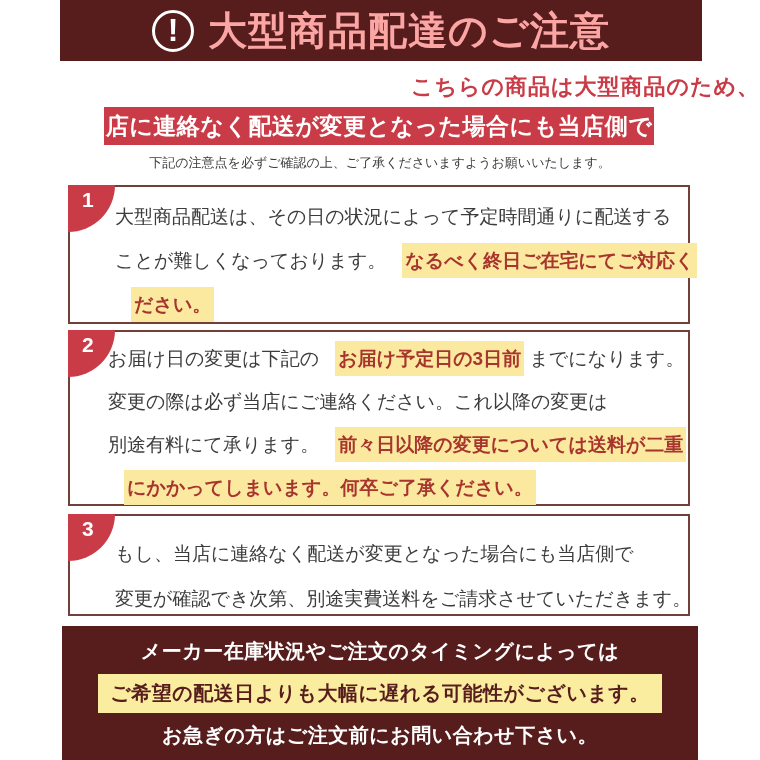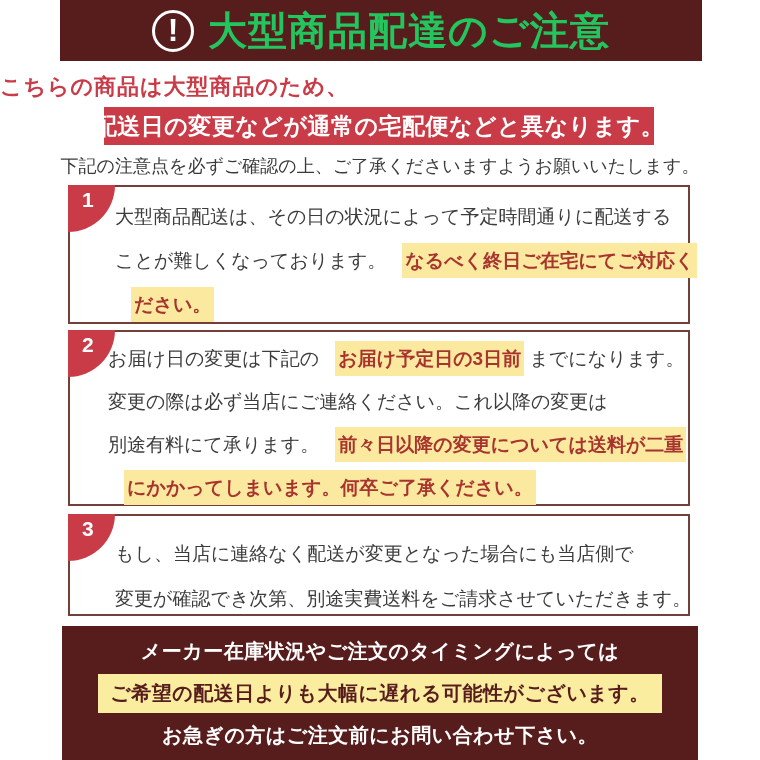--- a/index.html
+++ b/index.html
@@ -12,36 +12,36 @@
     position:absolute;left:60px;top:0;width:642px;height:61px;
     background:#571d1d;display:flex;align-items:center;justify-content:center;gap:14px;
   }
   .excl-icon{
     width:42px;height:42px;border:3px solid #ffffff;border-radius:50%;
     color:#ffffff;font-weight:bold;font-size:32px;line-height:1;
     display:flex;align-items:center;justify-content:center;box-sizing:border-box;
     padding-bottom:2px;
   }
   .header-title{
-    color:#22c55e;font-size:39px;font-weight:bold;letter-spacing:1px;white-space:nowrap;
+    color:#fca5a5;font-size:39px;font-weight:bold;letter-spacing:1px;white-space:nowrap;
   }
   
   .intro-lead{
-    position:absolute;left:0;top:72px;width:100%;text-align:left;
+    position:absolute;left:0;top:72px;width:100%;text-align:right;
     color:#c93c47;font-size:22px;font-weight:bold;letter-spacing:1px;
   }
   .intro-banner{
     position:absolute;left:104px;top:107px;width:550px;height:38px;
     background:#c93c47;color:#ffffff;font-size:23px;font-weight:bold;
     display:flex;align-items:center;justify-content:center;white-space:nowrap;
     letter-spacing:0.5px;
   }
   .intro-note{
     position:absolute;left:0;top:154px;width:100%;text-align:center;
-    color:#3a3a3a;font-size:18px;letter-spacing:0px;white-space:nowrap;
+    color:#3a3a3a;font-size:13px;letter-spacing:0px;white-space:nowrap;
   }
   
   .notice-box{
     position:absolute;left:68px;width:622px;box-sizing:border-box;
     border:2px solid #724039;background:#ffffff;
   }
   .sec-1{top:185px;height:139px;}
   .sec-2{top:330px;height:176px;}
   .sec-3{top:514px;height:102px;}
   .num-badge{
@@ -79,21 +79,21 @@
 
 <div class="page">
 
   <div class="header-band">
     <span class="excl-icon">!</span>
     <span class="header-title">大型商品配達のご注意</span>
   </div>
 
   <div class="intro-lead">こちらの商品は大型商品のため、</div>
 
-  <div class="intro-banner">配送日の変更などが通常の宅配便などと異なります。</div>
+  <div class="intro-banner">当店に連絡なく配送が変更となった場合にも当店側で。</div>
 
   <div class="intro-note">下記の注意点を必ずご確認の上、ご了承くださいますようお願いいたします。</div>
 
   <div id="sections">
       <div class="notice-box sec-1">
         <div class="num-badge">1</div>
         <div class="box-text">
           <div class="text-line"><span>大型商品配送は、その日の状況によって予定時間通りに配送する</span></div>
           <div class="text-line"><span>ことが難しくなっております。</span><span class="hl">なるべく終日ご在宅にてご対応く</span></div>
           <div class="text-line"><span class="hl">ださい。</span></div>

